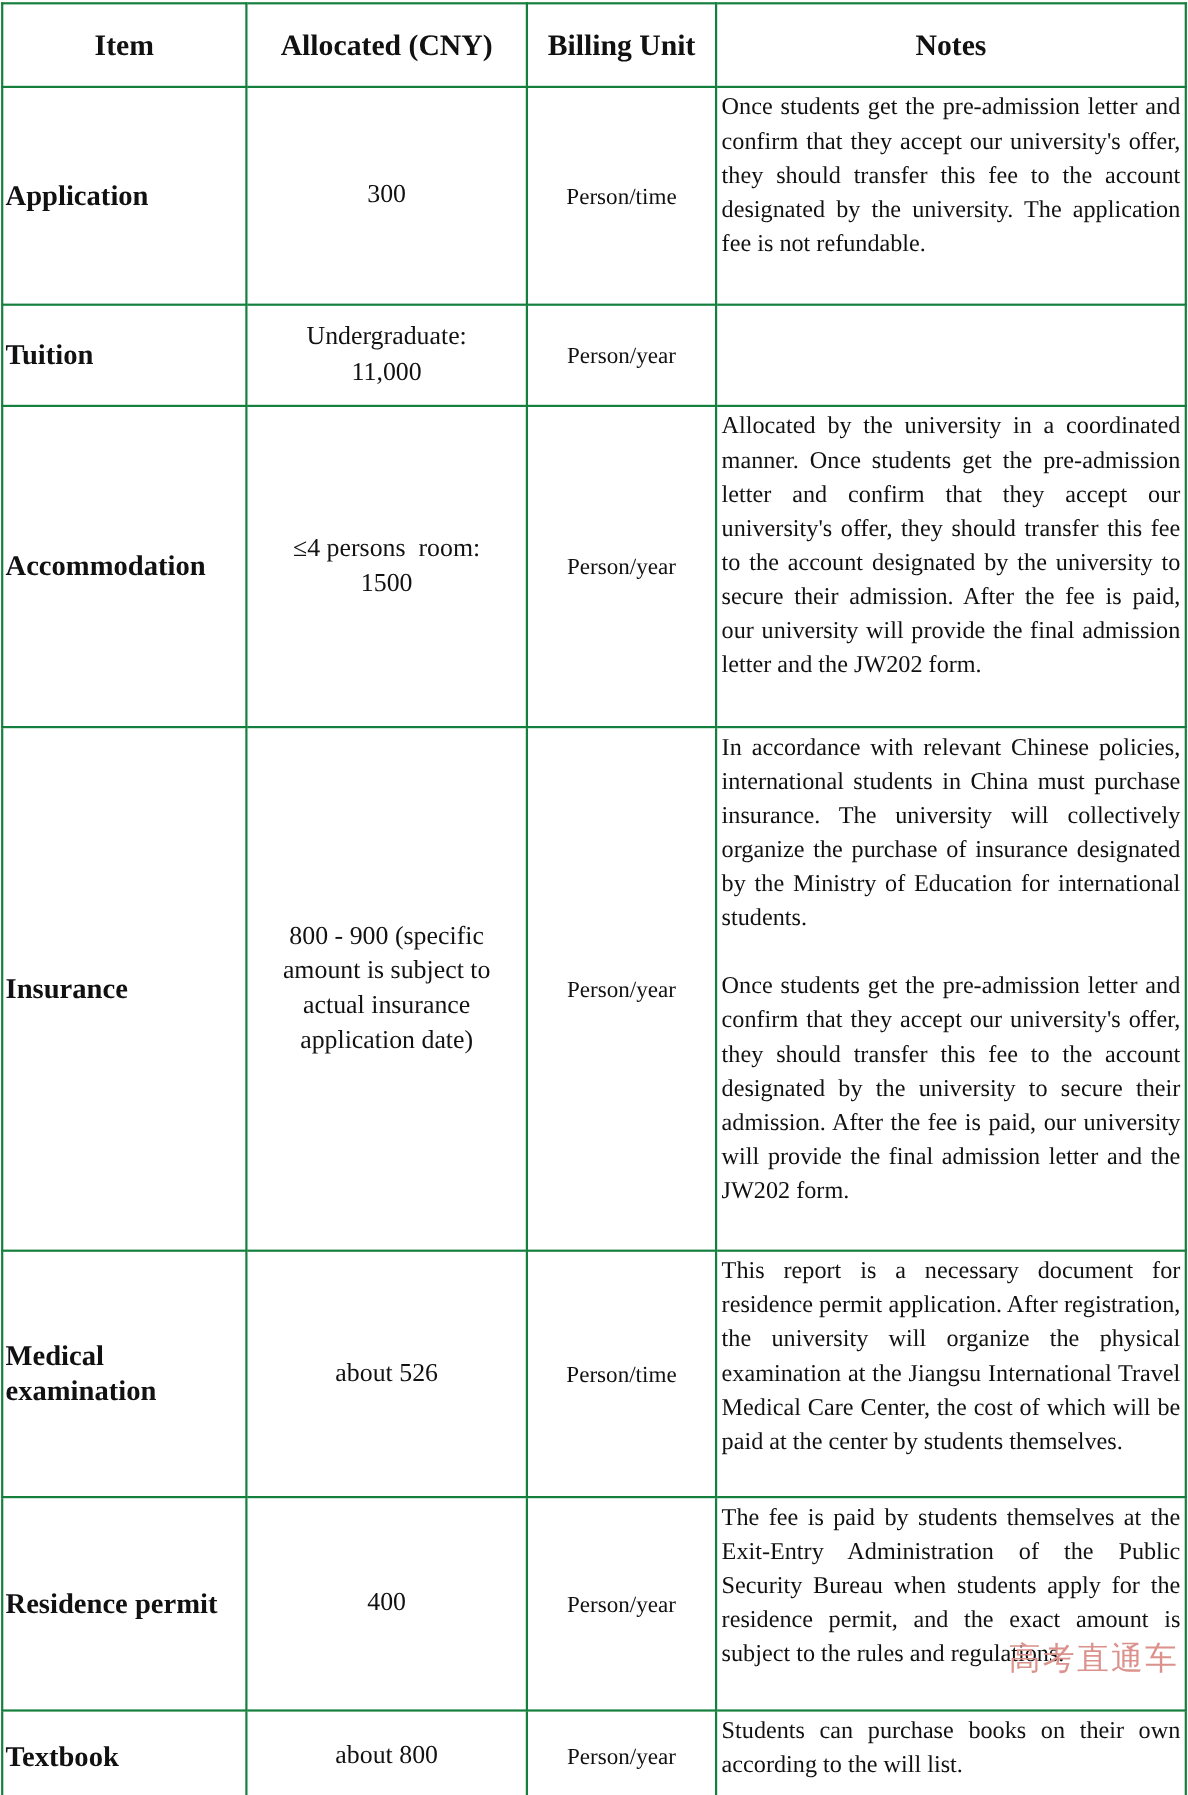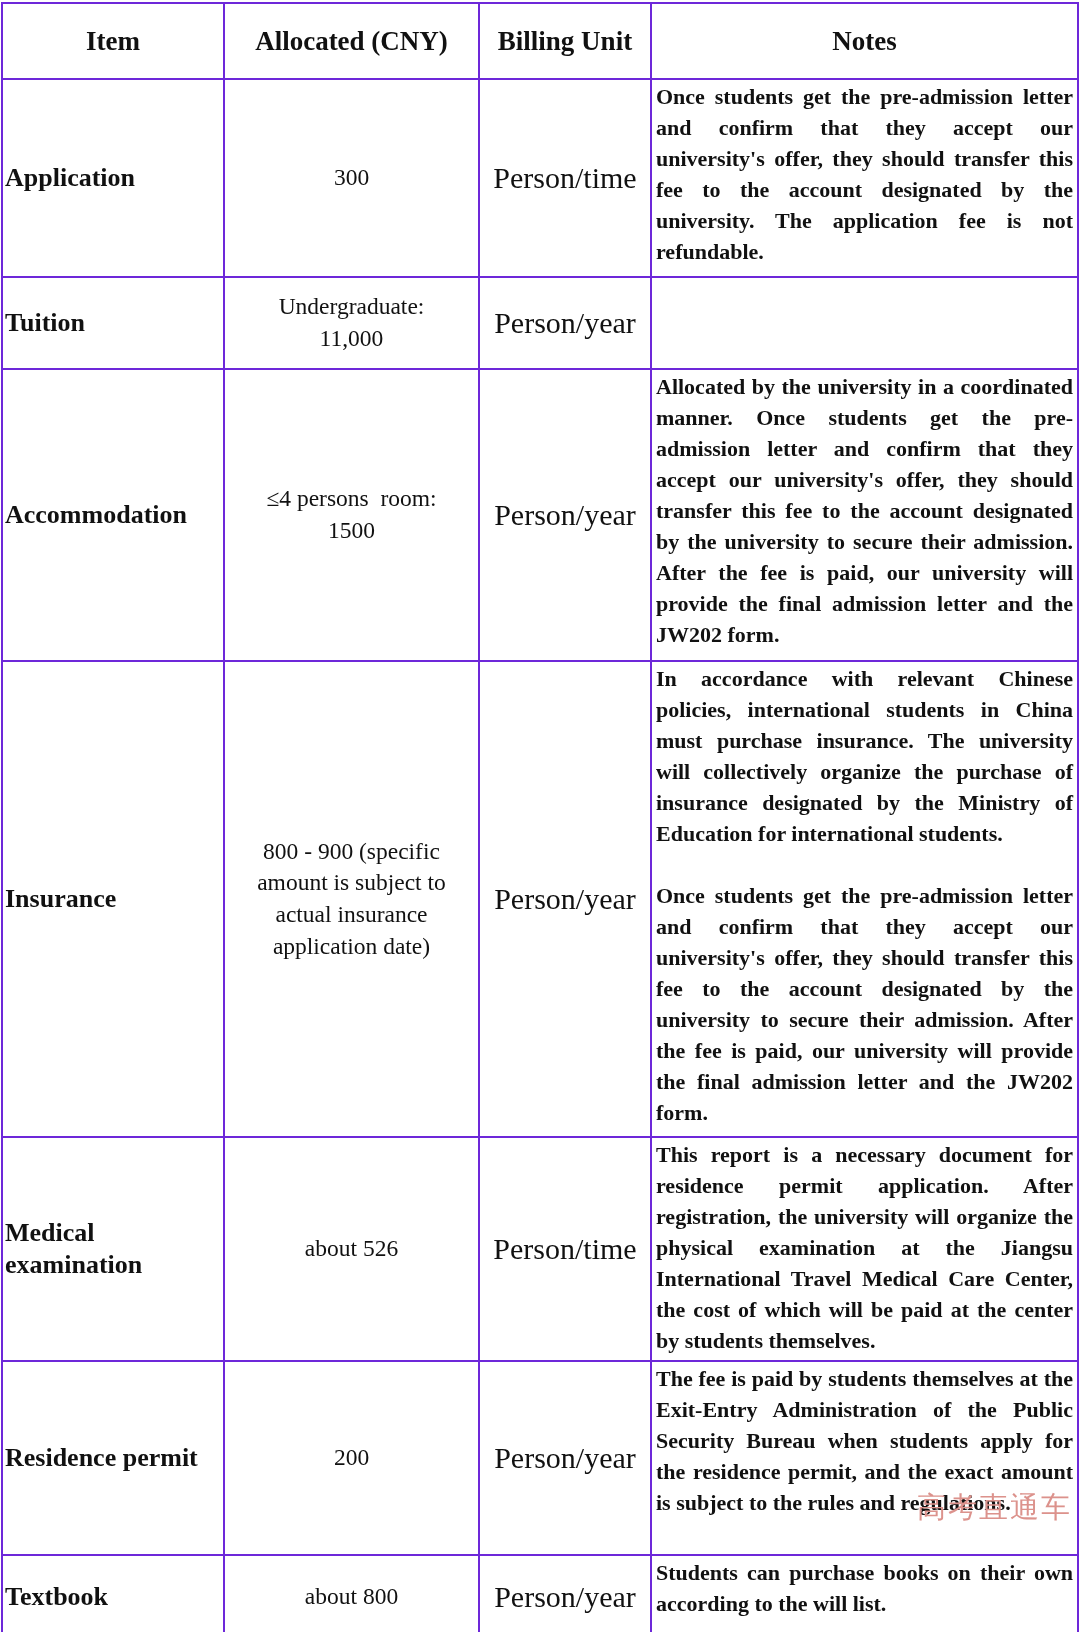--- a/index.html
+++ b/index.html
@@ -16,21 +16,21 @@
     color: #111111;
   }
   table.fee-table {
     border-collapse: collapse;
     table-layout: fixed;
     width: 1076px;
     margin: 2px auto 0 auto;
   }
   .fee-table th,
   .fee-table td {
-    border: 2px solid #6d28d9;
+    border: 2px solid #15803d;
     overflow: hidden;
   }
   .fee-table thead tr {
     height: 76px;
   }
   .fee-table th {
     font-size: 27px;
     font-weight: bold;
     text-align: center;
     vertical-align: middle;
@@ -47,35 +47,34 @@
     text-align: center;
     vertical-align: middle;
     font-size: 23.5px;
     line-height: 1.35;
     white-space: pre-wrap;
     padding: 0 4px;
   }
   .td-billing {
     text-align: center;
     vertical-align: middle;
-    font-size: 30px;
+    font-size: 21px;
     padding: 0 2px;
     margin-left: 40px;
   }
   .td-notes {
     vertical-align: top;
     padding: 1px 4px 1px 4px;
   }
   .td-notes p {
     margin: 0;
     font-size: 22px;
     line-height: 31px;
     text-align: justify;
     text-justify: inter-word;
-    font-weight: bold;
   }
   .td-notes p + p {
     margin-top: 31px;
   }
   .watermark {
     position: absolute;
     top: 1488px;
     right: 8px;
     font-size: 29px;
     letter-spacing: 2px;
@@ -141,21 +140,21 @@
       <tr style="height: 224px;">
         <td class="td-item">Medical examination</td>
         <td class="td-standard">about 526</td>
         <td class="td-billing">Person/time</td>
         <td class="td-notes">
           <p>This report is a necessary document for residence permit application. After registration, the university will organize the physical examination at the Jiangsu International Travel Medical Care Center, the cost of which will be paid at the center by students themselves.</p>
         </td>
       </tr>
       <tr style="height: 194px;">
         <td class="td-item">Residence permit</td>
-        <td class="td-standard">200</td>
+        <td class="td-standard">400</td>
         <td class="td-billing">Person/year</td>
         <td class="td-notes">
           <p>The fee is paid by students themselves at the Exit-Entry Administration of the Public Security Bureau when students apply for the residence permit, and the exact amount is subject to the rules and regulations.</p>
         </td>
       </tr>
       <tr style="height: 84px;">
         <td class="td-item">Textbook</td>
         <td class="td-standard">about 800</td>
         <td class="td-billing">Person/year</td>
         <td class="td-notes">

